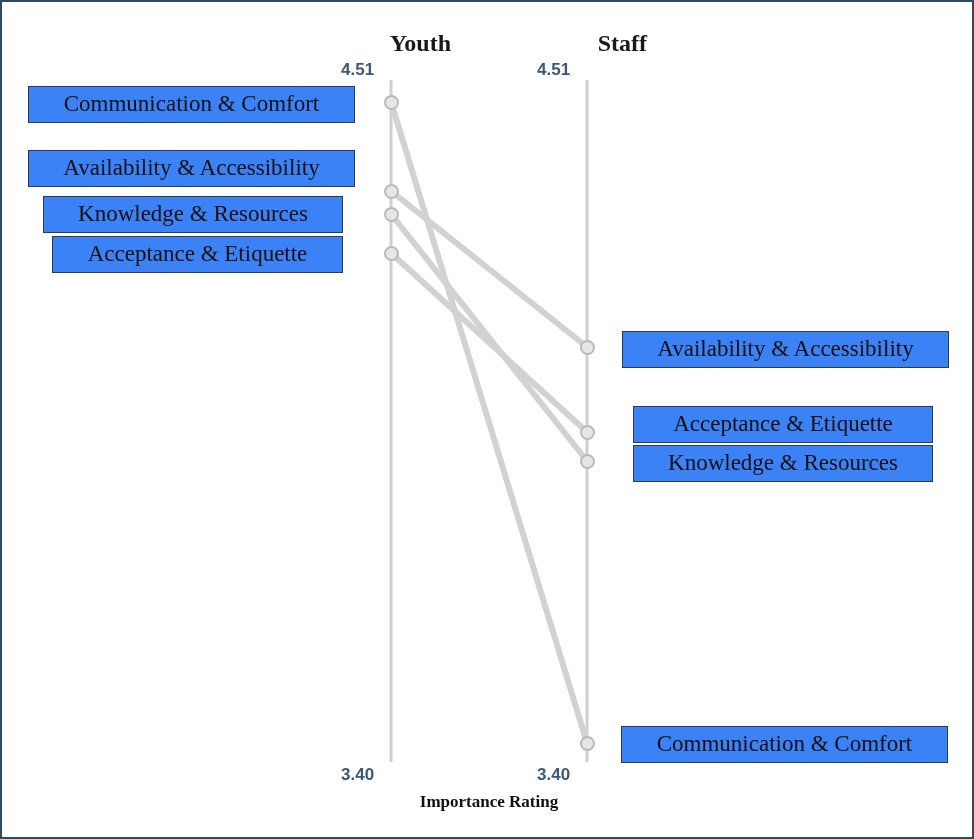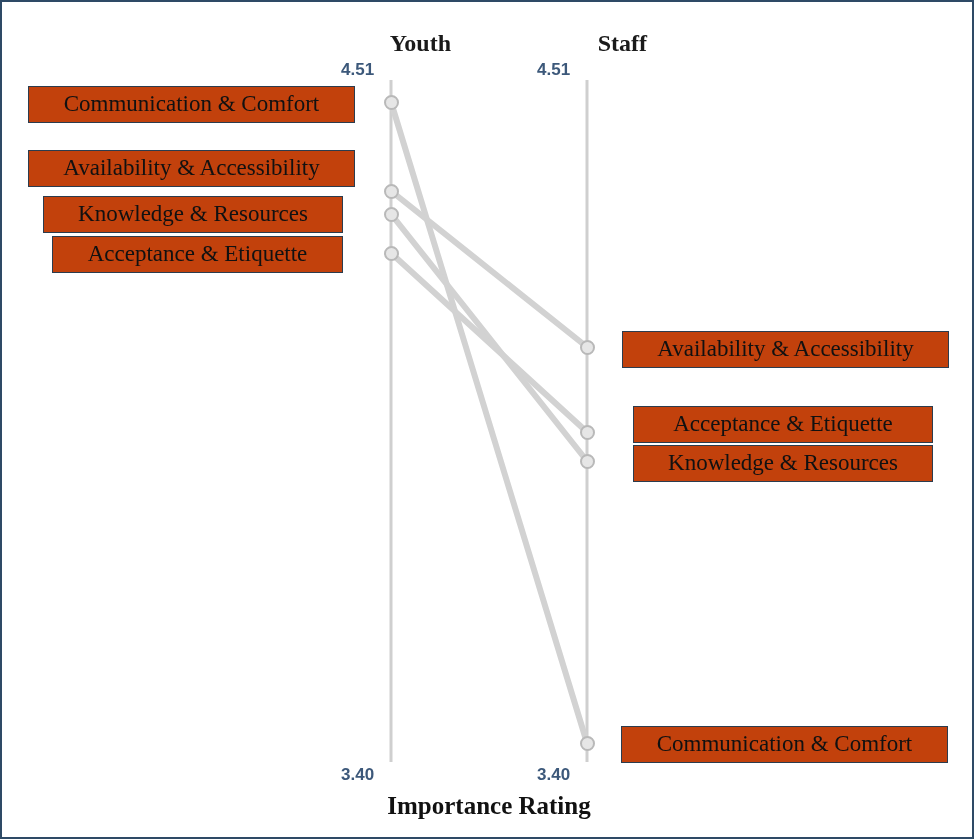--- a/index.html
+++ b/index.html
@@ -49,30 +49,30 @@
     font-weight: bold;
     font-size: 17px;
     color: #3c587a;
     text-align: left;
     white-space: nowrap;
   }
   .x-axis-label {
     position: absolute;
     font-family: "Liberation Serif", serif;
     font-weight: bold;
-    font-size: 25px;
+    font-size: 17px;
     color: #111111;
     text-align: center;
     white-space: nowrap;
   }
   .cat-label {
     position: absolute;
     box-sizing: border-box;
     border: 1.5px solid #2b3c4e;
-    background: #c2410c;
+    background: #3b82f6;
     font-family: "Liberation Serif", serif;
     font-size: 23px;
     color: #111111;
     padding: 4px 12px 6px 12px;
     white-space: nowrap;
     line-height: 1.1;
   }
   .marker {
     position: absolute;
     width: 15px;

